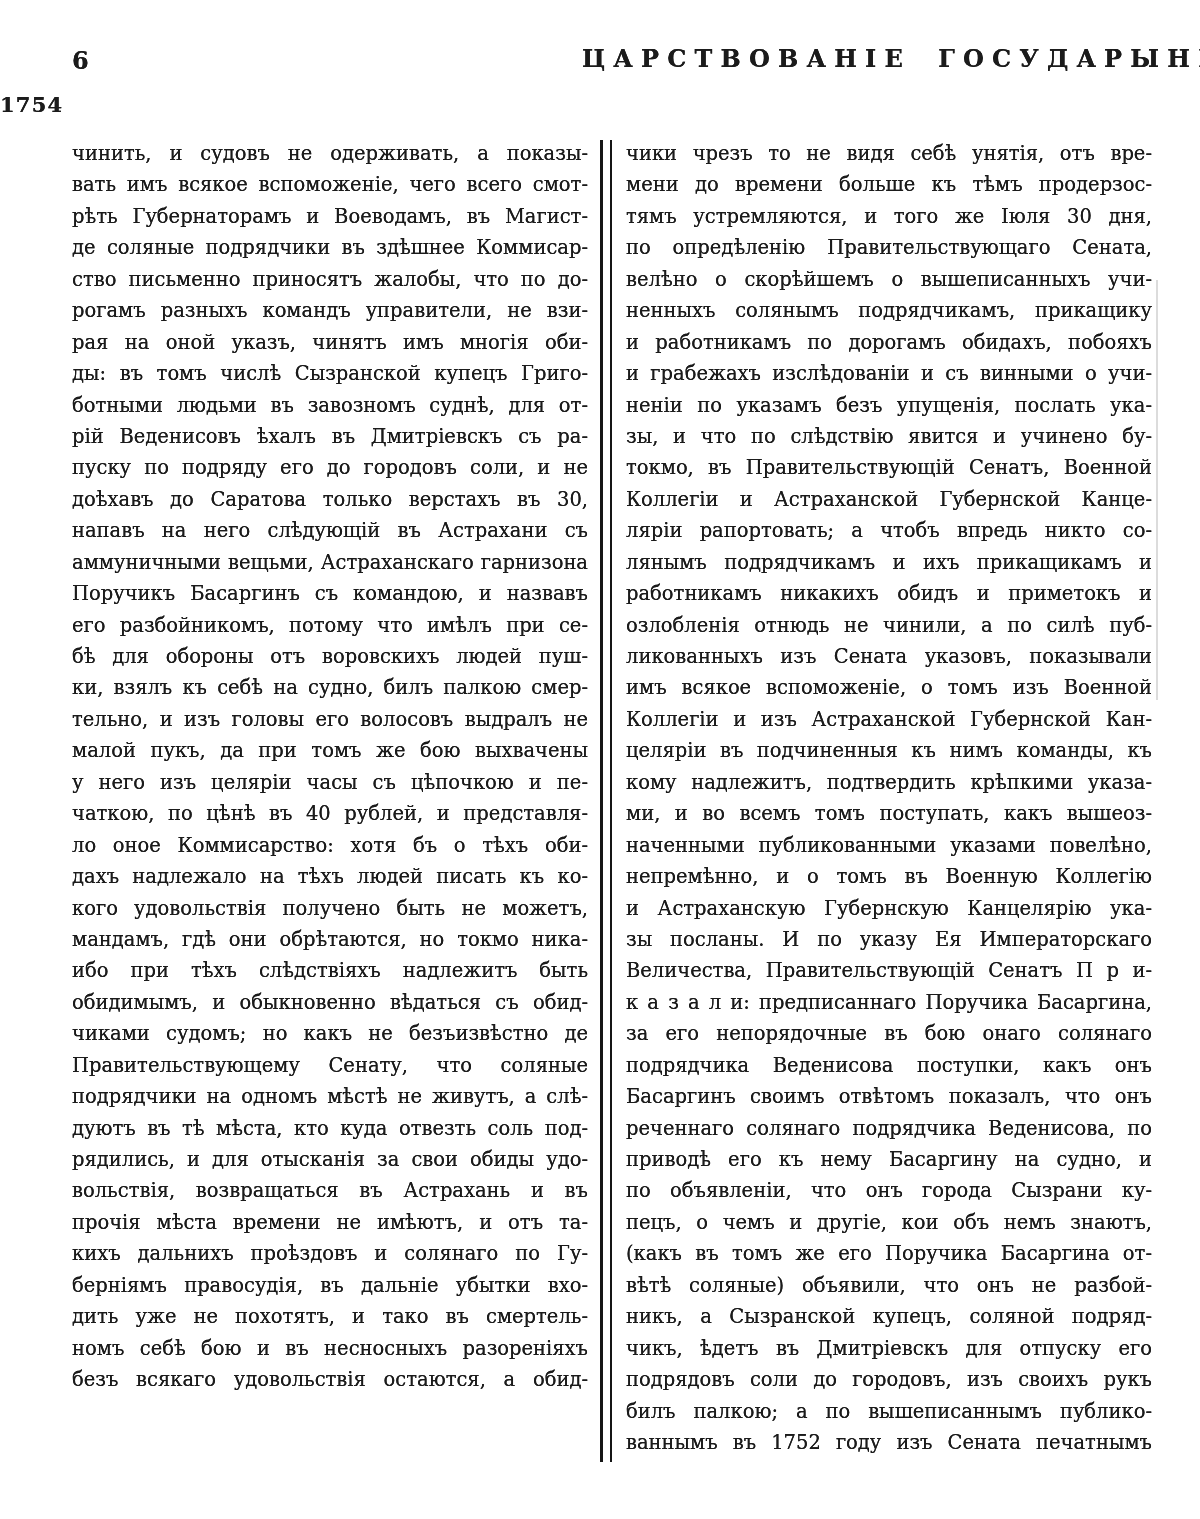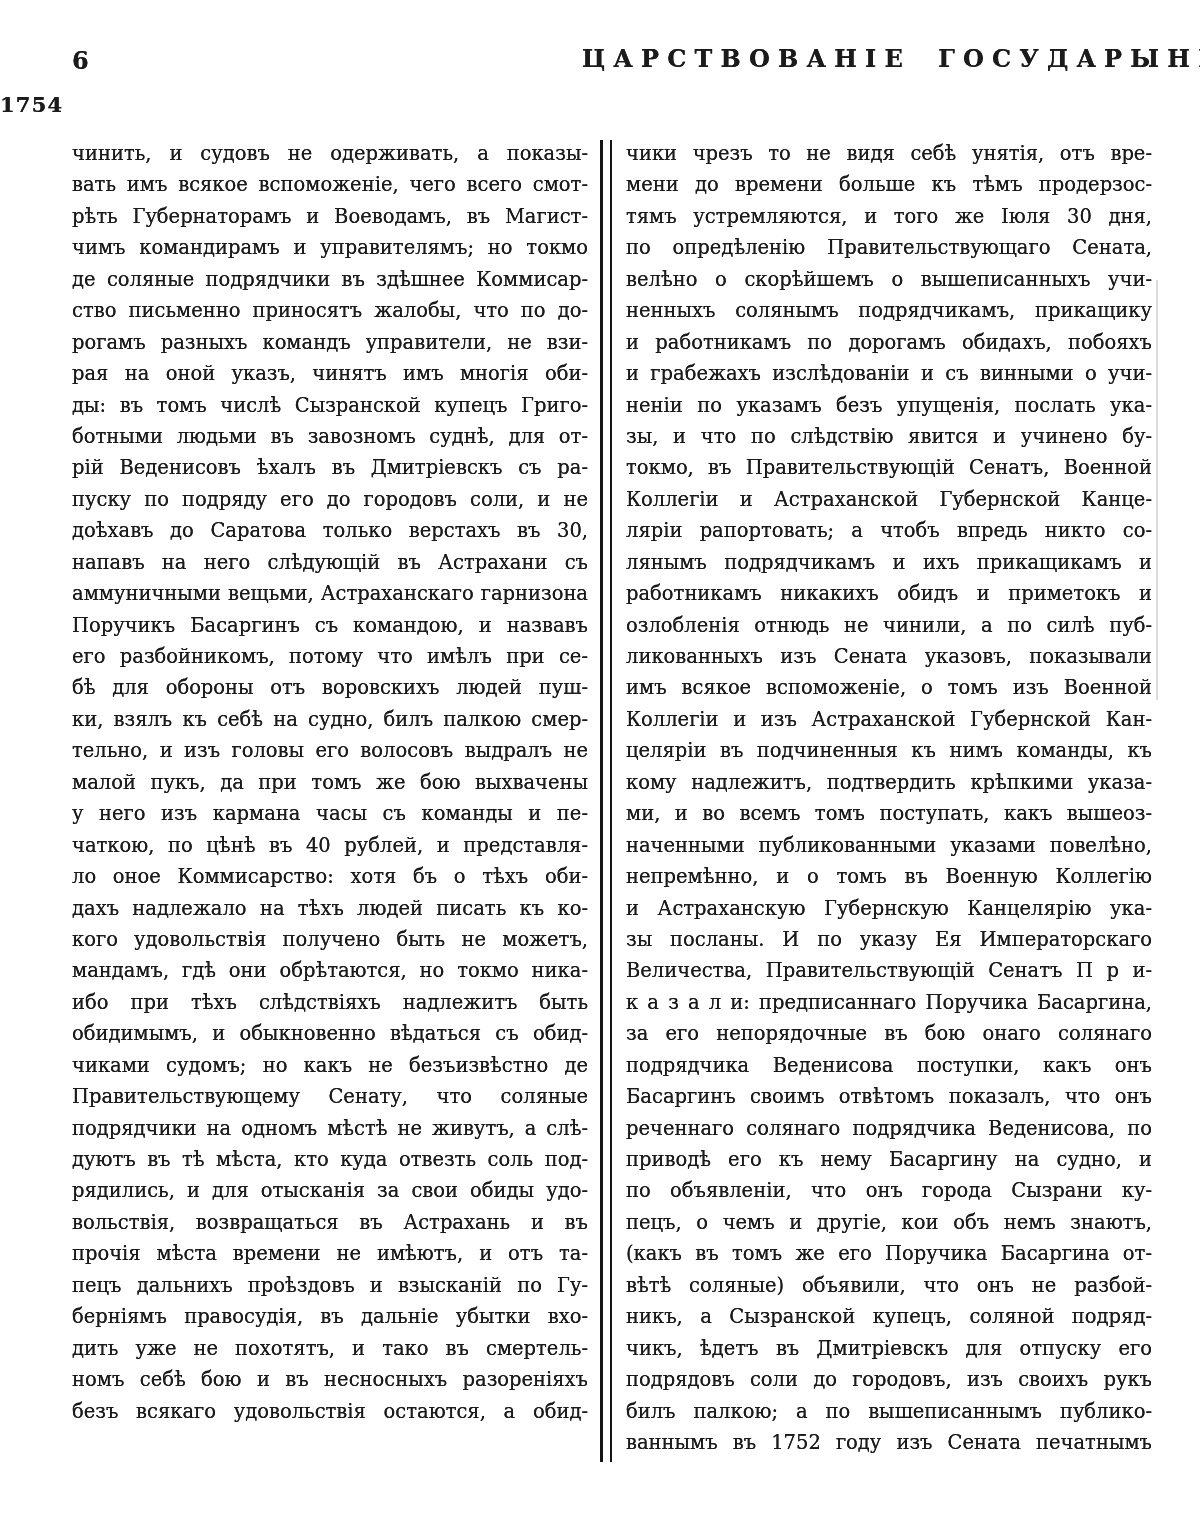--- a/index.html
+++ b/index.html
@@ -95,54 +95,53 @@
 
 <div class="page-number">6</div>
 <div class="page-header">ЦАРСТВОВАНІЕ ГОСУДАРЫНИ</div>
 <div class="page-year">1754</div>
 
 <div class="columns">
   <div class="text-column left">
       <div class="line">чинить, и судовъ не одерживать, а показы-</div>
       <div class="line">вать имъ всякое вспоможеніе, чего всего смот-</div>
       <div class="line">рѣть Губернаторамъ и Воеводамъ, въ Магист-</div>
-      <div class="line">чимъ командирамъ и управителямъ; но токмо</div>
       <div class="line">де соляные подрядчики въ здѣшнее Коммисар-</div>
       <div class="line">ство письменно приносятъ жалобы, что по до-</div>
       <div class="line">рогамъ разныхъ командъ управители, не взи-</div>
       <div class="line">рая на оной указъ, чинятъ имъ многія оби-</div>
       <div class="line">ды: въ томъ числѣ Сызранской купецъ Григо-</div>
       <div class="line">ботными людьми въ завозномъ суднѣ, для от-</div>
       <div class="line">рій Веденисовъ ѣхалъ въ Дмитріевскъ съ ра-</div>
       <div class="line">пуску по подряду его до городовъ соли, и не</div>
       <div class="line">доѣхавъ до Саратова только верстахъ въ 30,</div>
       <div class="line">напавъ на него слѣдующій въ Астрахани съ</div>
       <div class="line">аммуничными вещьми, Астраханскаго гарнизона</div>
       <div class="line">Поручикъ Басаргинъ съ командою, и назвавъ</div>
       <div class="line">его разбойникомъ, потому что имѣлъ при се-</div>
       <div class="line">бѣ для обороны отъ воровскихъ людей пуш-</div>
       <div class="line">ки, взялъ къ себѣ на судно, билъ палкою смер-</div>
       <div class="line">тельно, и изъ головы его волосовъ выдралъ не</div>
       <div class="line">малой пукъ, да при томъ же бою выхвачены</div>
-      <div class="line">у него изъ кармана часы съ команды и пе-</div>
+      <div class="line">у него изъ целяріи часы съ цѣпочкою и пе-</div>
       <div class="line">чаткою, по цѣнѣ въ 40 рублей, и представля-</div>
       <div class="line">ло оное Коммисарство: хотя бъ о тѣхъ оби-</div>
       <div class="line">дахъ надлежало на тѣхъ людей писать къ ко-</div>
       <div class="line">кого удовольствія получено быть не можетъ,</div>
       <div class="line">мандамъ, гдѣ они обрѣтаются, но токмо ника-</div>
       <div class="line">ибо при тѣхъ слѣдствіяхъ надлежитъ быть</div>
       <div class="line">обидимымъ, и обыкновенно вѣдаться съ обид-</div>
       <div class="line">чиками судомъ; но какъ не безъизвѣстно де</div>
       <div class="line">Правительствующему Сенату, что соляные</div>
       <div class="line">подрядчики на одномъ мѣстѣ не живутъ, а слѣ-</div>
       <div class="line">дуютъ въ тѣ мѣста, кто куда отвезть соль под-</div>
       <div class="line">рядились, и для отысканія за свои обиды удо-</div>
       <div class="line">вольствія, возвращаться въ Астрахань и въ</div>
       <div class="line">прочія мѣста времени не имѣютъ, и отъ та-</div>
-      <div class="line">пецъ дальнихъ проѣздовъ и взысканій по Гу-</div>
+      <div class="line">кихъ дальнихъ проѣздовъ и солянаго по Гу-</div>
       <div class="line">берніямъ правосудія, въ дальніе убытки вхо-</div>
       <div class="line">дить уже не похотятъ, и тако въ смертель-</div>
       <div class="line">номъ себѣ бою и въ несносныхъ разореніяхъ</div>
       <div class="line">безъ всякаго удовольствія остаются, а обид-</div>
     </div>
   <div class="column-divider"></div>
   <div class="text-column right">
       <div class="line">чики чрезъ то не видя себѣ унятія, отъ вре-</div>
       <div class="line">мени до времени больше къ тѣмъ продерзос-</div>
       <div class="line">тямъ устремляются, и того же Іюля 30 дня,</div>

